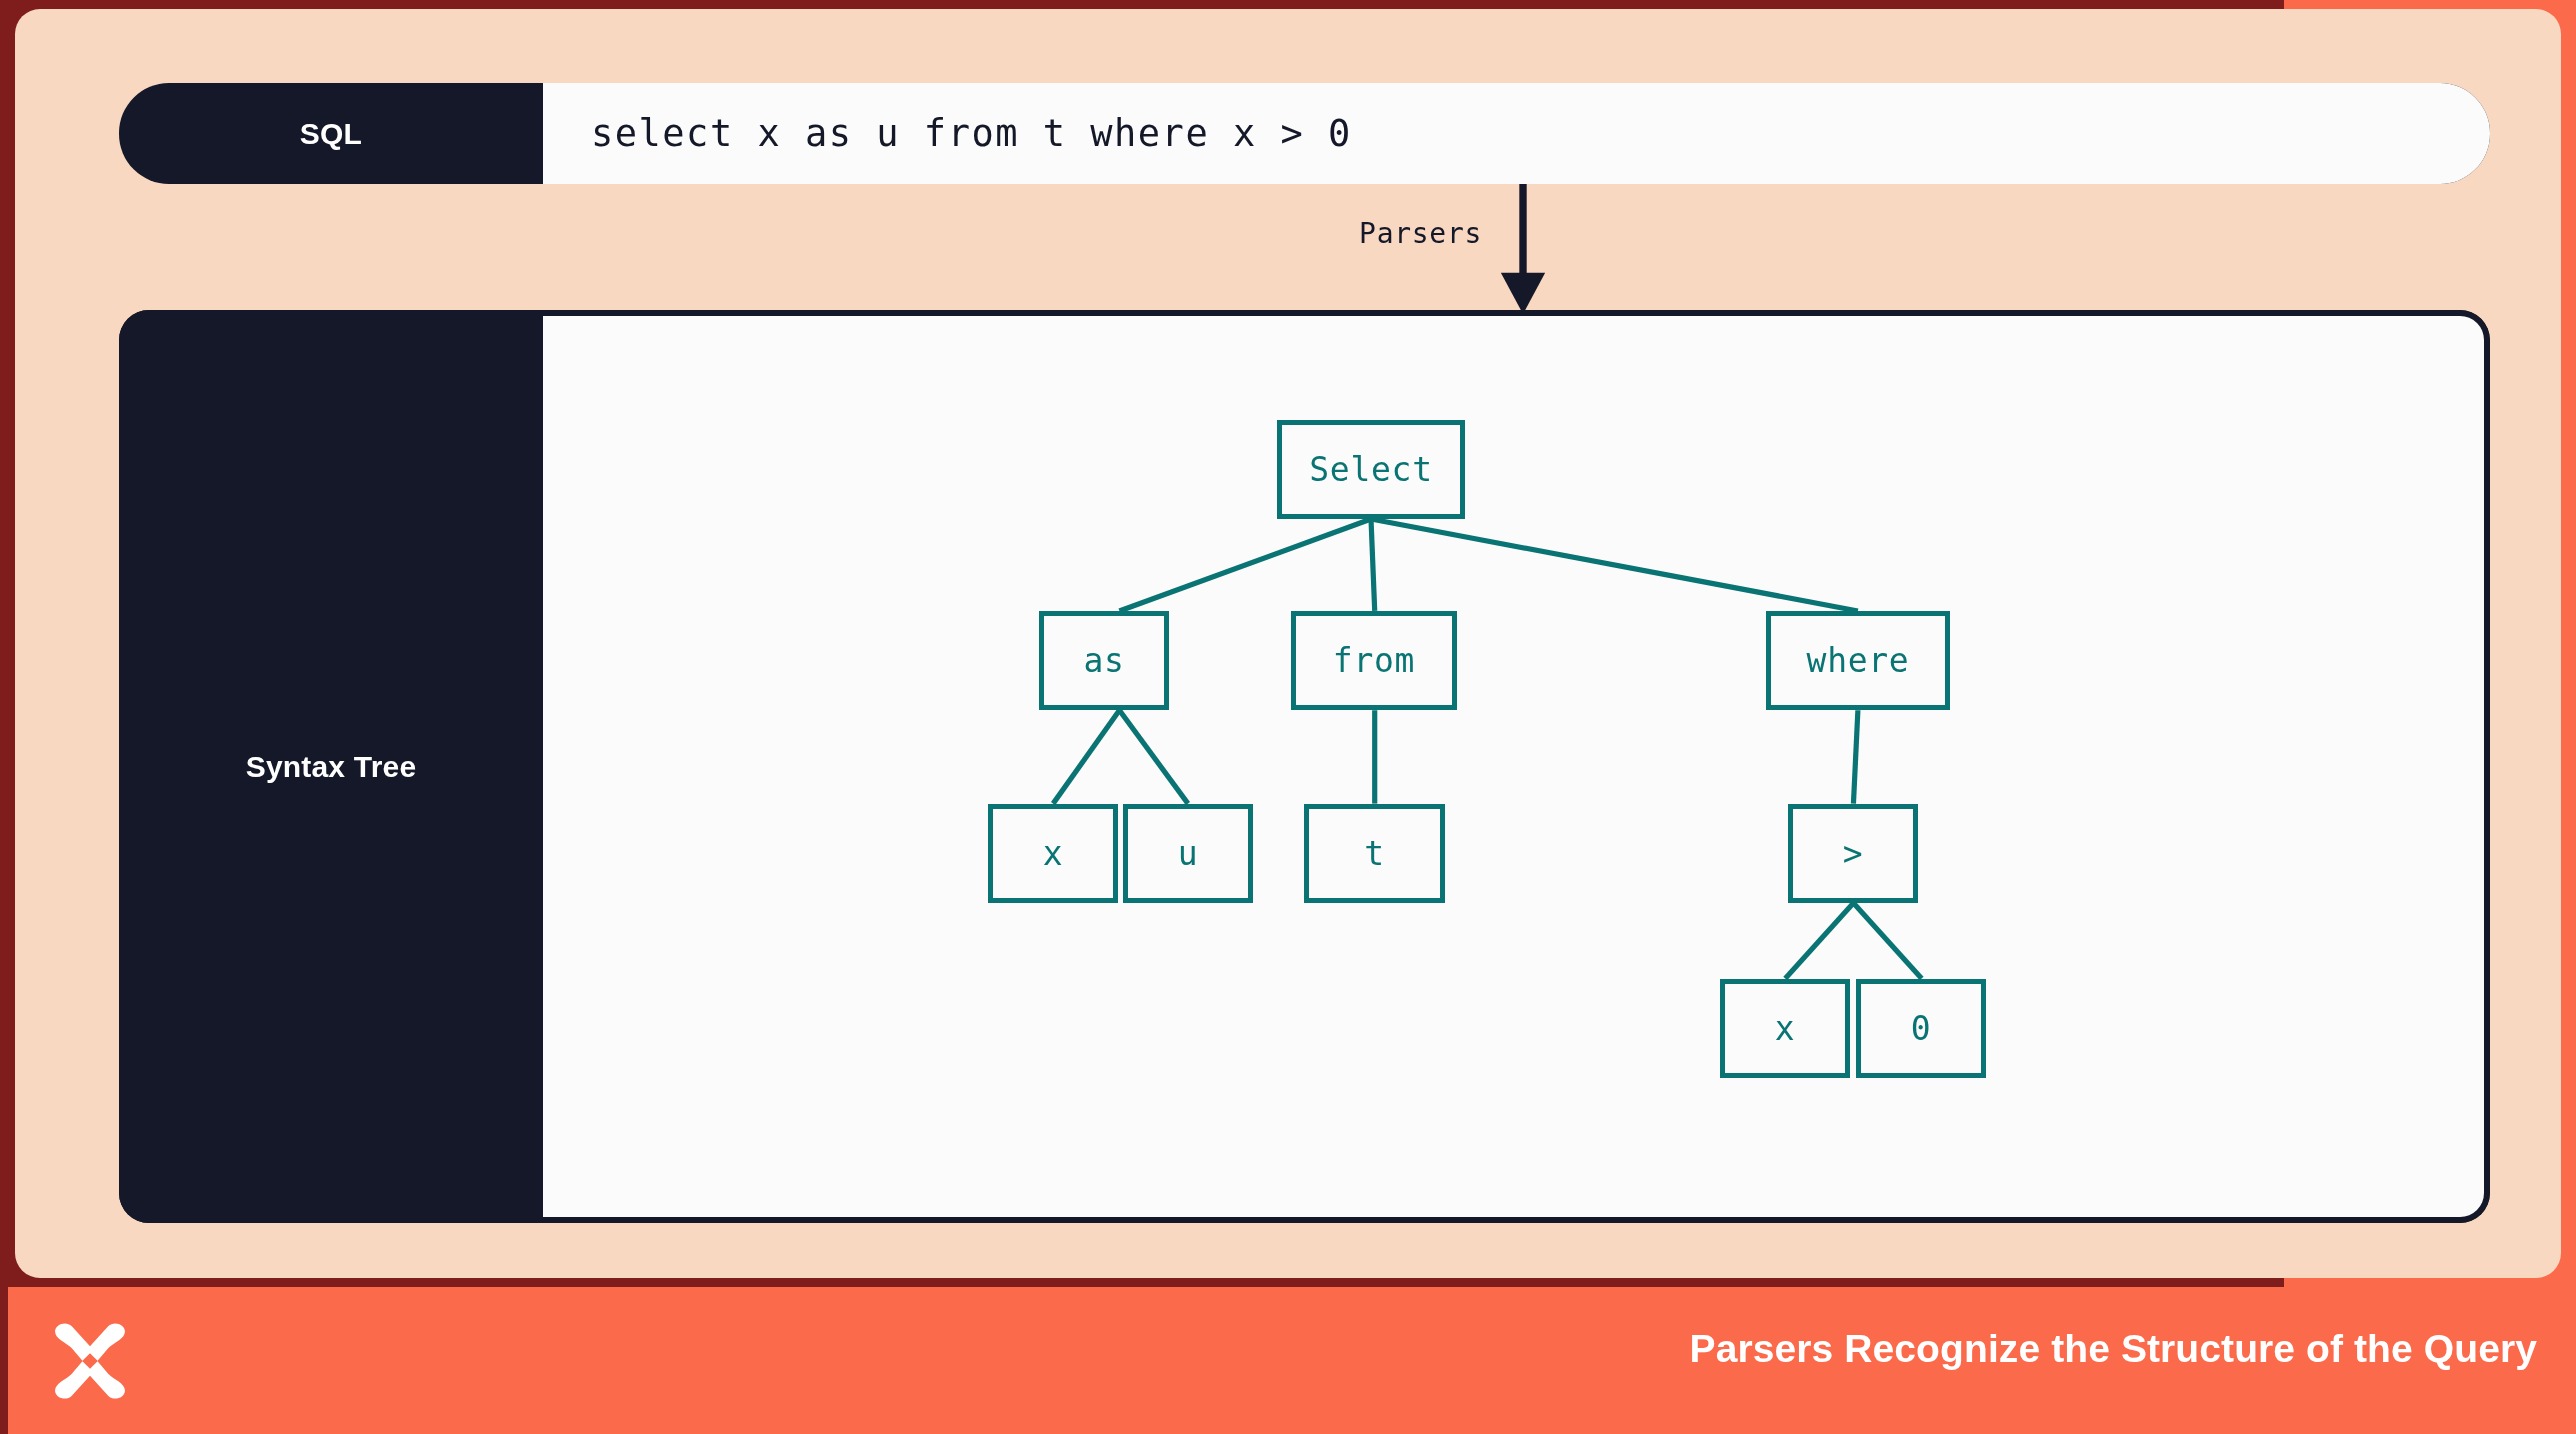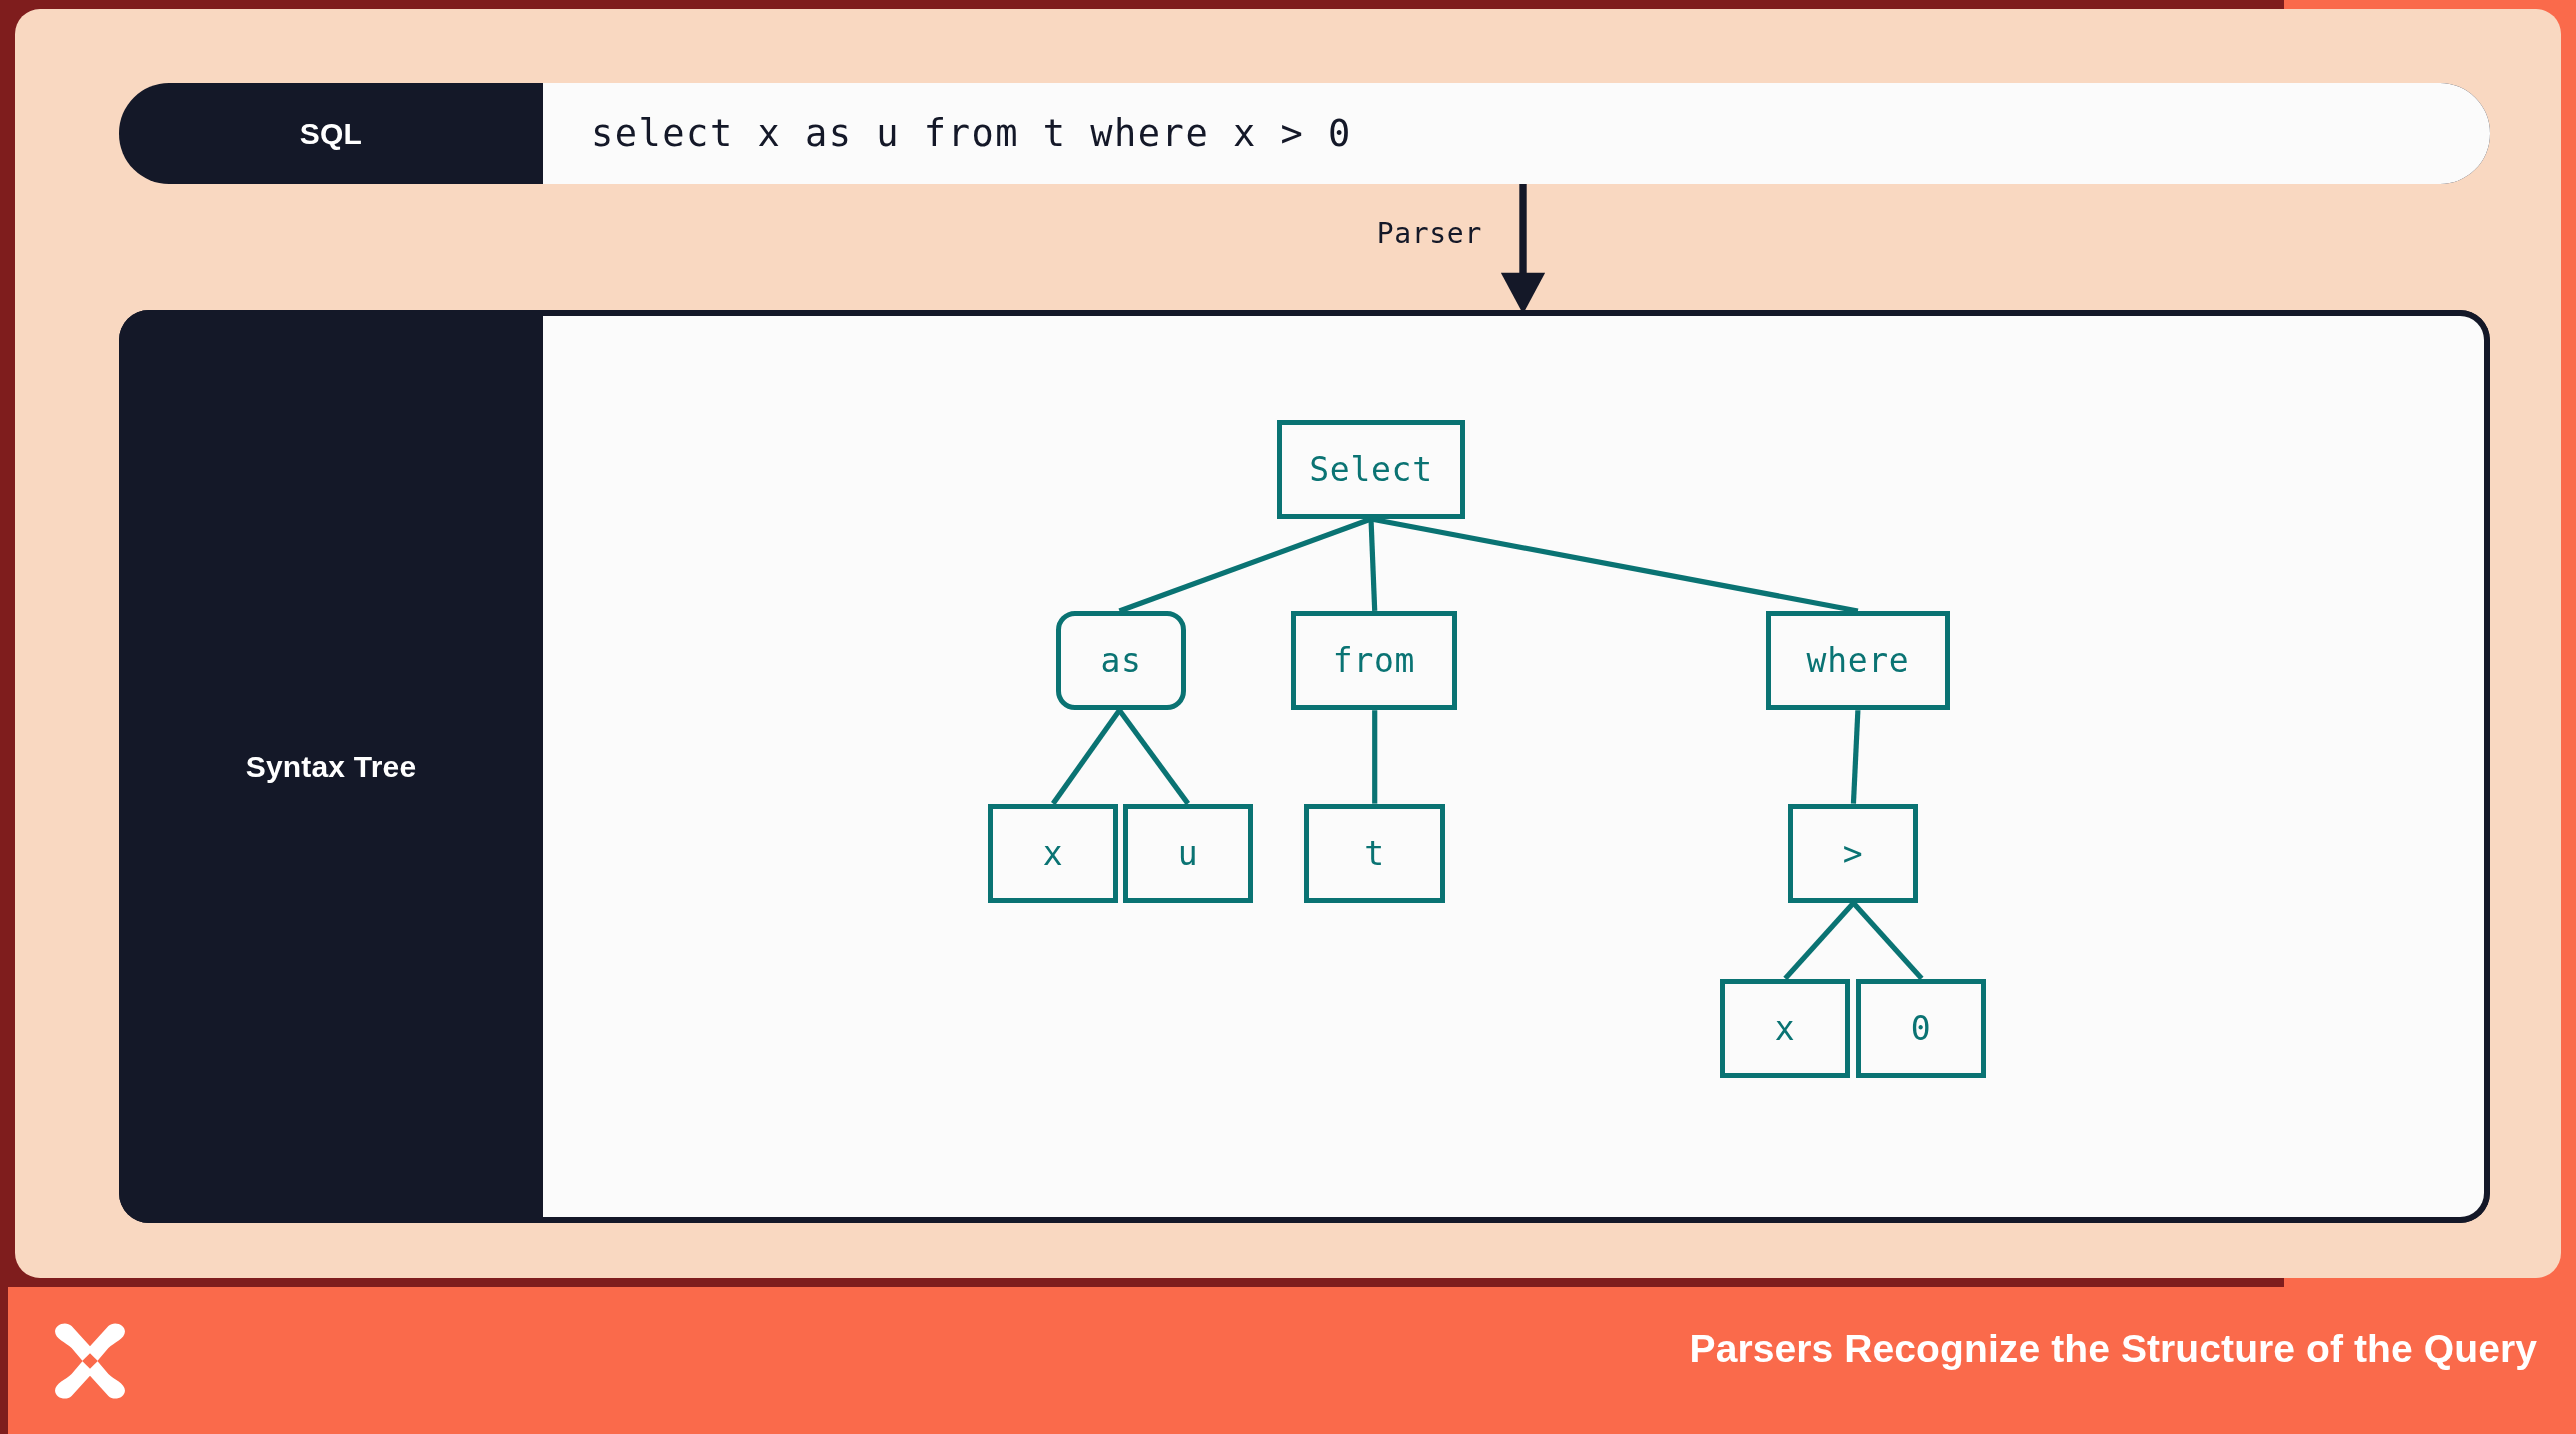--- a/index.html
+++ b/index.html
@@ -129,21 +129,21 @@
     <div class="sql-pill">
       <div class="sql-label-cell">
         <span>SQL</span>
       </div>
       <div class="sql-value-cell">
         <span class="sql-query">select x as u from t where x &gt; 0</span>
       </div>
     </div>
 
     <div class="arrow-wrap">
-      <div class="arrow-label">Parser</div>
+      <div class="arrow-label">Parsers</div>
       <svg class="arrow-svg" width="82" height="130" viewBox="0 0 110 176">
         <line x1="55" y1="0" x2="55" y2="128" stroke="#141828" stroke-width="10"></line>
         <polygon points="25,120 85,120 55,176" fill="#141828"></polygon>
       </svg>
     </div>
 
     <div class="tree-card">
       <div class="tree-side">
         <span>Syntax Tree</span>
       </div>
@@ -156,21 +156,21 @@
               <line x1="777.5" y1="532" x2="688" y2="658" stroke="#0a7373" stroke-width="7"></line>
               <line x1="777.5" y1="532" x2="870" y2="658" stroke="#0a7373" stroke-width="7"></line>
               <line x1="1122" y1="532" x2="1122" y2="658" stroke="#0a7373" stroke-width="7"></line>
               <line x1="1774" y1="532" x2="1768" y2="658" stroke="#0a7373" stroke-width="7"></line>
               <line x1="1768" y1="792" x2="1676" y2="894" stroke="#0a7373" stroke-width="7"></line>
               <line x1="1768" y1="792" x2="1860" y2="894" stroke="#0a7373" stroke-width="7"></line>
             </svg>
         <div class="node" style="left: 734px; top: 104px; width: 188px; height: 99px;">
               <span>Select</span>
             </div>
-            <div class="node" style="left: 513px; top: 295px; width: 130px; height: 99px; border-radius: 19px;">
+            <div class="node" style="left: 496px; top: 295px; width: 130px; height: 99px;">
               <span>as</span>
             </div>
             <div class="node" style="left: 1223px; top: 295px; width: 184px; height: 99px;">
               <span>where</span>
             </div>
             <div class="node" style="left: 748px; top: 295px; width: 166px; height: 99px;">
               <span>from</span>
             </div>
             <div class="node" style="left: 445px; top: 488px; width: 130px; height: 99px;">
               <span>x</span>

